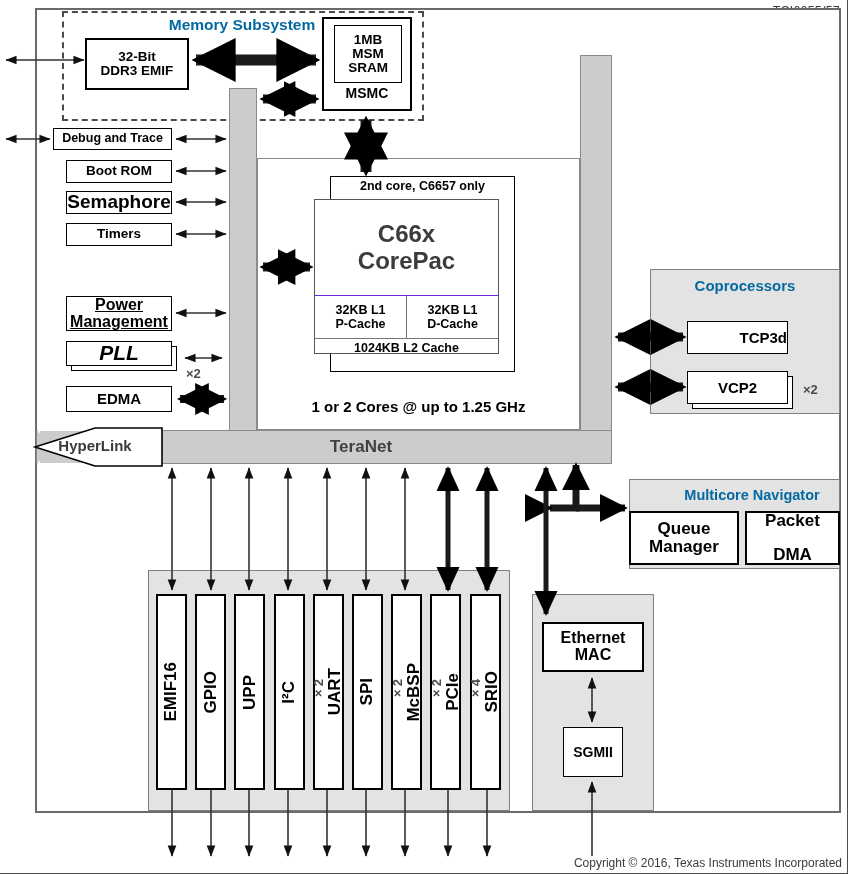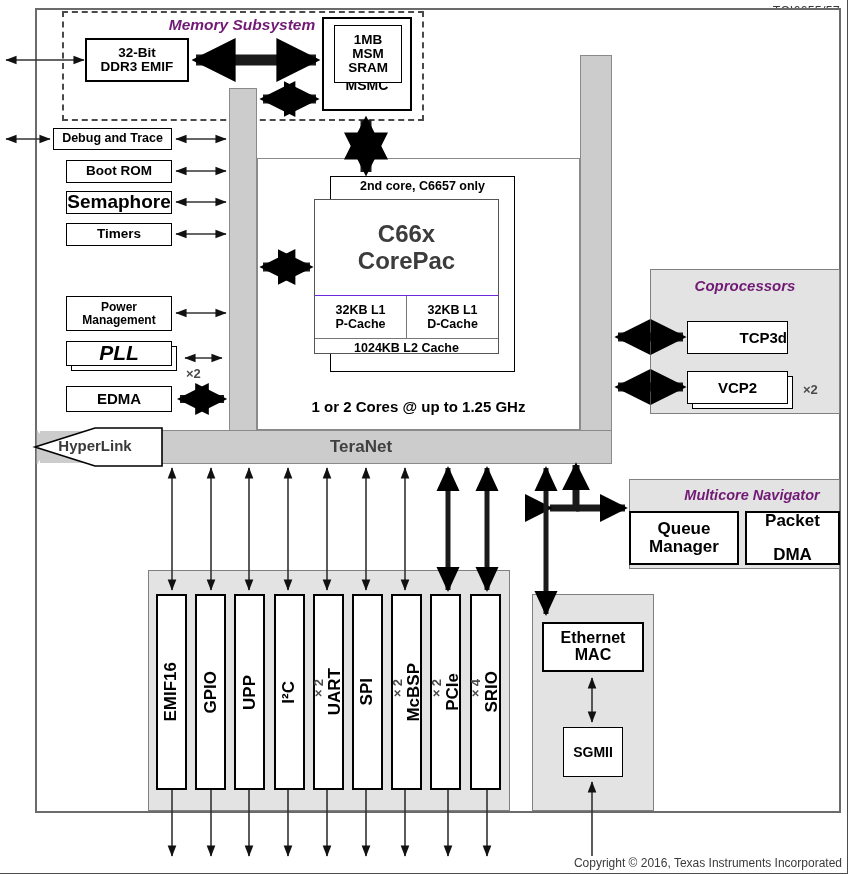--- a/index.html
+++ b/index.html
@@ -18,21 +18,21 @@
 
   
   .dashed-box{border:2px dashed #4a4a4a;background:transparent;}
   .region{background:#e3e3e3;border:1px solid #808080;}
 
   .bx{background:#fff;border:2px solid #000;display:flex;align-items:center;
       justify-content:center;text-align:center;font-weight:bold;color:#000;line-height:1.06;}
   .bx.thin{border-width:1px;}
   .bx.med{border-width:1.6px;}
 
-  .label{color:#701a75;font-weight:bold;text-align:center;font-style:italic;}
+  .label{color:#0369a1;font-weight:bold;text-align:center;}
 
   .teranet{background:#cccccc;border:1px solid #8a8a8a;}
   .teranet-txt{color:#404040;font-weight:bold;font-size:17px;}
 
   .vert{writing-mode:vertical-rl;transform:rotate(180deg);white-space:nowrap;}
 
   .mult{color:#4a4a4a;font-weight:bold;font-size:13px;}
 
   svg.ov{position:absolute;left:0;top:0;width:848px;height:874px;pointer-events:none;}
   .ln{stroke:#1a1a1a;}
@@ -46,26 +46,26 @@
 
   <div class="abs" id="page-border"></div>
 
   <div class="abs" id="doc-title">TCI6655/57</div>
 
   <div class="abs" id="chip-frame"></div>
 
   <div class="abs dashed-box" style="left:62px;top:11px;width:362px;height:110px;"></div>
   <div class="abs label" style="left:92px;top:16px;width:300px;font-size:15.5px;">Memory Subsystem</div>
 
-  <div class="abs bx" style="left:85px;top:38px;width:104px;height:44px;font-size:13.5px;flex-direction:column;">
+  <div class="abs bx" style="left:85px;top:38px;width:104px;height:52px;font-size:13.5px;flex-direction:column;">
     <span>32-Bit</span>
     <span>DDR3 EMIF</span>
   </div>
 
-  <div class="abs bx" style="left:322px;top:17px;width:90px;height:94px;font-size:14px;flex-direction:column;justify-content:flex-end;padding-bottom:16px;">
+  <div class="abs bx" style="left:322px;top:17px;width:90px;height:94px;font-size:14px;flex-direction:column;justify-content:flex-end;padding-bottom:8px;">
     <div class="abs bx thin" style="left:10px;top:6px;width:68px;height:58px;font-size:13.5px;flex-direction:column;">
       <span>1MB</span>
       <span>MSM</span>
       <span>SRAM</span>
     </div>
     <span>MSMC</span>
   </div>
 
   <div class="abs bx med" style="left:53px;top:128px;width:119px;height:22px;font-size:12.5px;">
     <span>Debug and Trace</span>
@@ -76,21 +76,21 @@
   </div>
 
   <div class="abs bx med" style="left:66px;top:191px;width:106px;height:23px;font-size:19px;">
     <span>Semaphore</span>
   </div>
 
   <div class="abs bx med" style="left:66px;top:223px;width:106px;height:23px;font-size:13.5px;">
     <span>Timers</span>
   </div>
 
-  <div class="abs bx med" style="left:66px;top:296px;width:106px;height:35px;font-size:12px;flex-direction:column;">
+  <div class="abs bx med" style="left:66px;top:296px;width:106px;height:35px;font-size:16px;flex-direction:column;text-decoration:underline;">
     <span>Power</span>
     <span>Management</span>
   </div>
 
   <div class="abs bx med" style="left:71px;top:346px;width:106px;height:25px;"></div>
   <div class="abs bx med" style="left:66px;top:341px;width:106px;height:25px;font-size:21px;font-style:italic;">
     <span>PLL</span>
   </div>
   <div class="abs mult" style="left:186px;top:366px;">×2</div>
 

